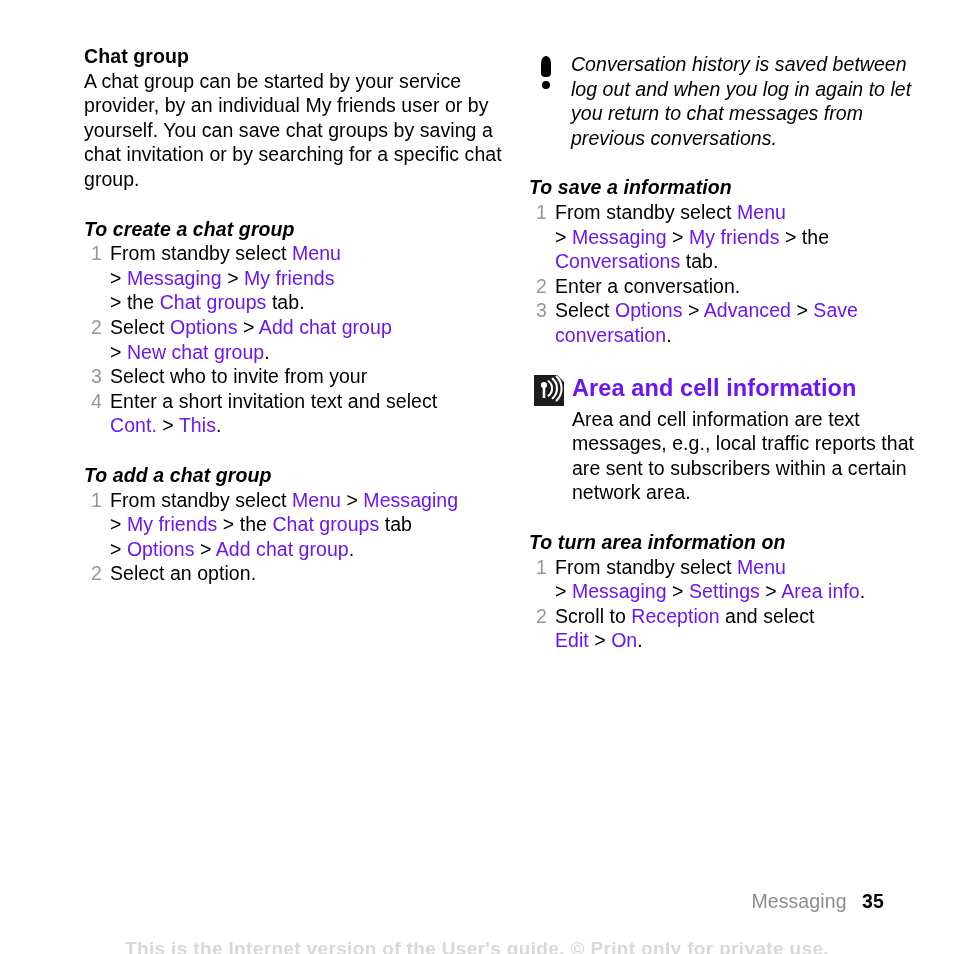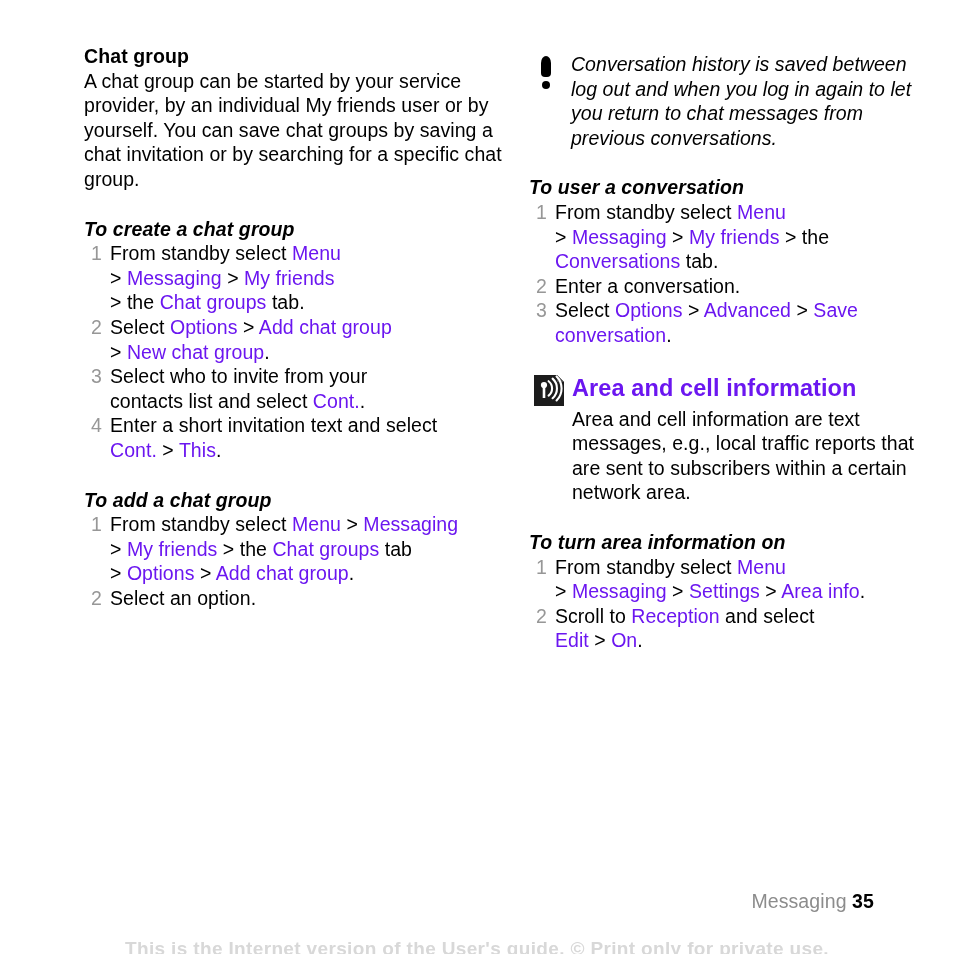--- a/index.html
+++ b/index.html
@@ -171,21 +171,21 @@
   }
   .footer-sec {
     color: #8c8c8c;
     letter-spacing: 0.1px;
   }
   .footer-page {
     color: #000000;
     font-weight: bold;
     display: inline-block;
     min-width: 42px;
-    text-align: left;
+    text-align: center;
     letter-spacing: 0.1px;
   }
   .disclaimer {
     position: absolute;
     left: 0;
     top: 912px;
     width: 954px;
     text-align: center;
     font-size: 19px;
     font-weight: bold;
@@ -229,21 +229,20 @@
           <span class="txt">
             <span>Select </span><span class="lnk">Options</span><span class="sep"> &gt; </span><span class="lnk">Add chat group</span>
             <span class="cont"><span class="sep">&gt; </span><span class="lnk">New chat group</span><span>.</span></span>
           </span>
         </li>
 
         <li>
           <span class="num">3</span>
           <span class="txt">
             <span>Select who to invite from your</span>
-            <span class="cont"><span>contacts list and select </span><span class="lnk">Cont.</span><span>.</span></span>
           </span>
         </li>
 
         <li>
           <span class="num">4</span>
           <span class="txt">
             <span>Enter a short invitation text and select</span>
             <span class="cont"><span class="lnk">Cont.</span><span class="sep"> &gt; </span><span class="lnk">This</span><span>.</span></span>
           </span>
         </li>
@@ -278,21 +277,21 @@
       <div class="note">
         <span class="excl-icon">
           <span class="excl-stem"></span>
           <span class="excl-dot"></span>
         </span>
         <span>Conversation history is saved between log out and when you log in again to let you return to chat messages from previous conversations.</span>
       </div>
 
       <div class="spacer-lg"></div>
 
-      <h3 class="h-italic">To user a conversation</h3>
+      <h3 class="h-italic">To save a information</h3>
 
       <ol class="steps">
         <li>
           <span class="num">1</span>
           <span class="txt">
             <span>From standby select </span><span class="lnk">Menu</span>
             <span class="cont"><span class="sep">&gt; </span><span class="lnk">Messaging</span><span class="sep"> &gt; </span><span class="lnk">My friends</span><span class="sep"> &gt; the</span></span>
             <span class="cont"><span class="lnk">Conversations</span><span> tab.</span></span>
           </span>
         </li>

